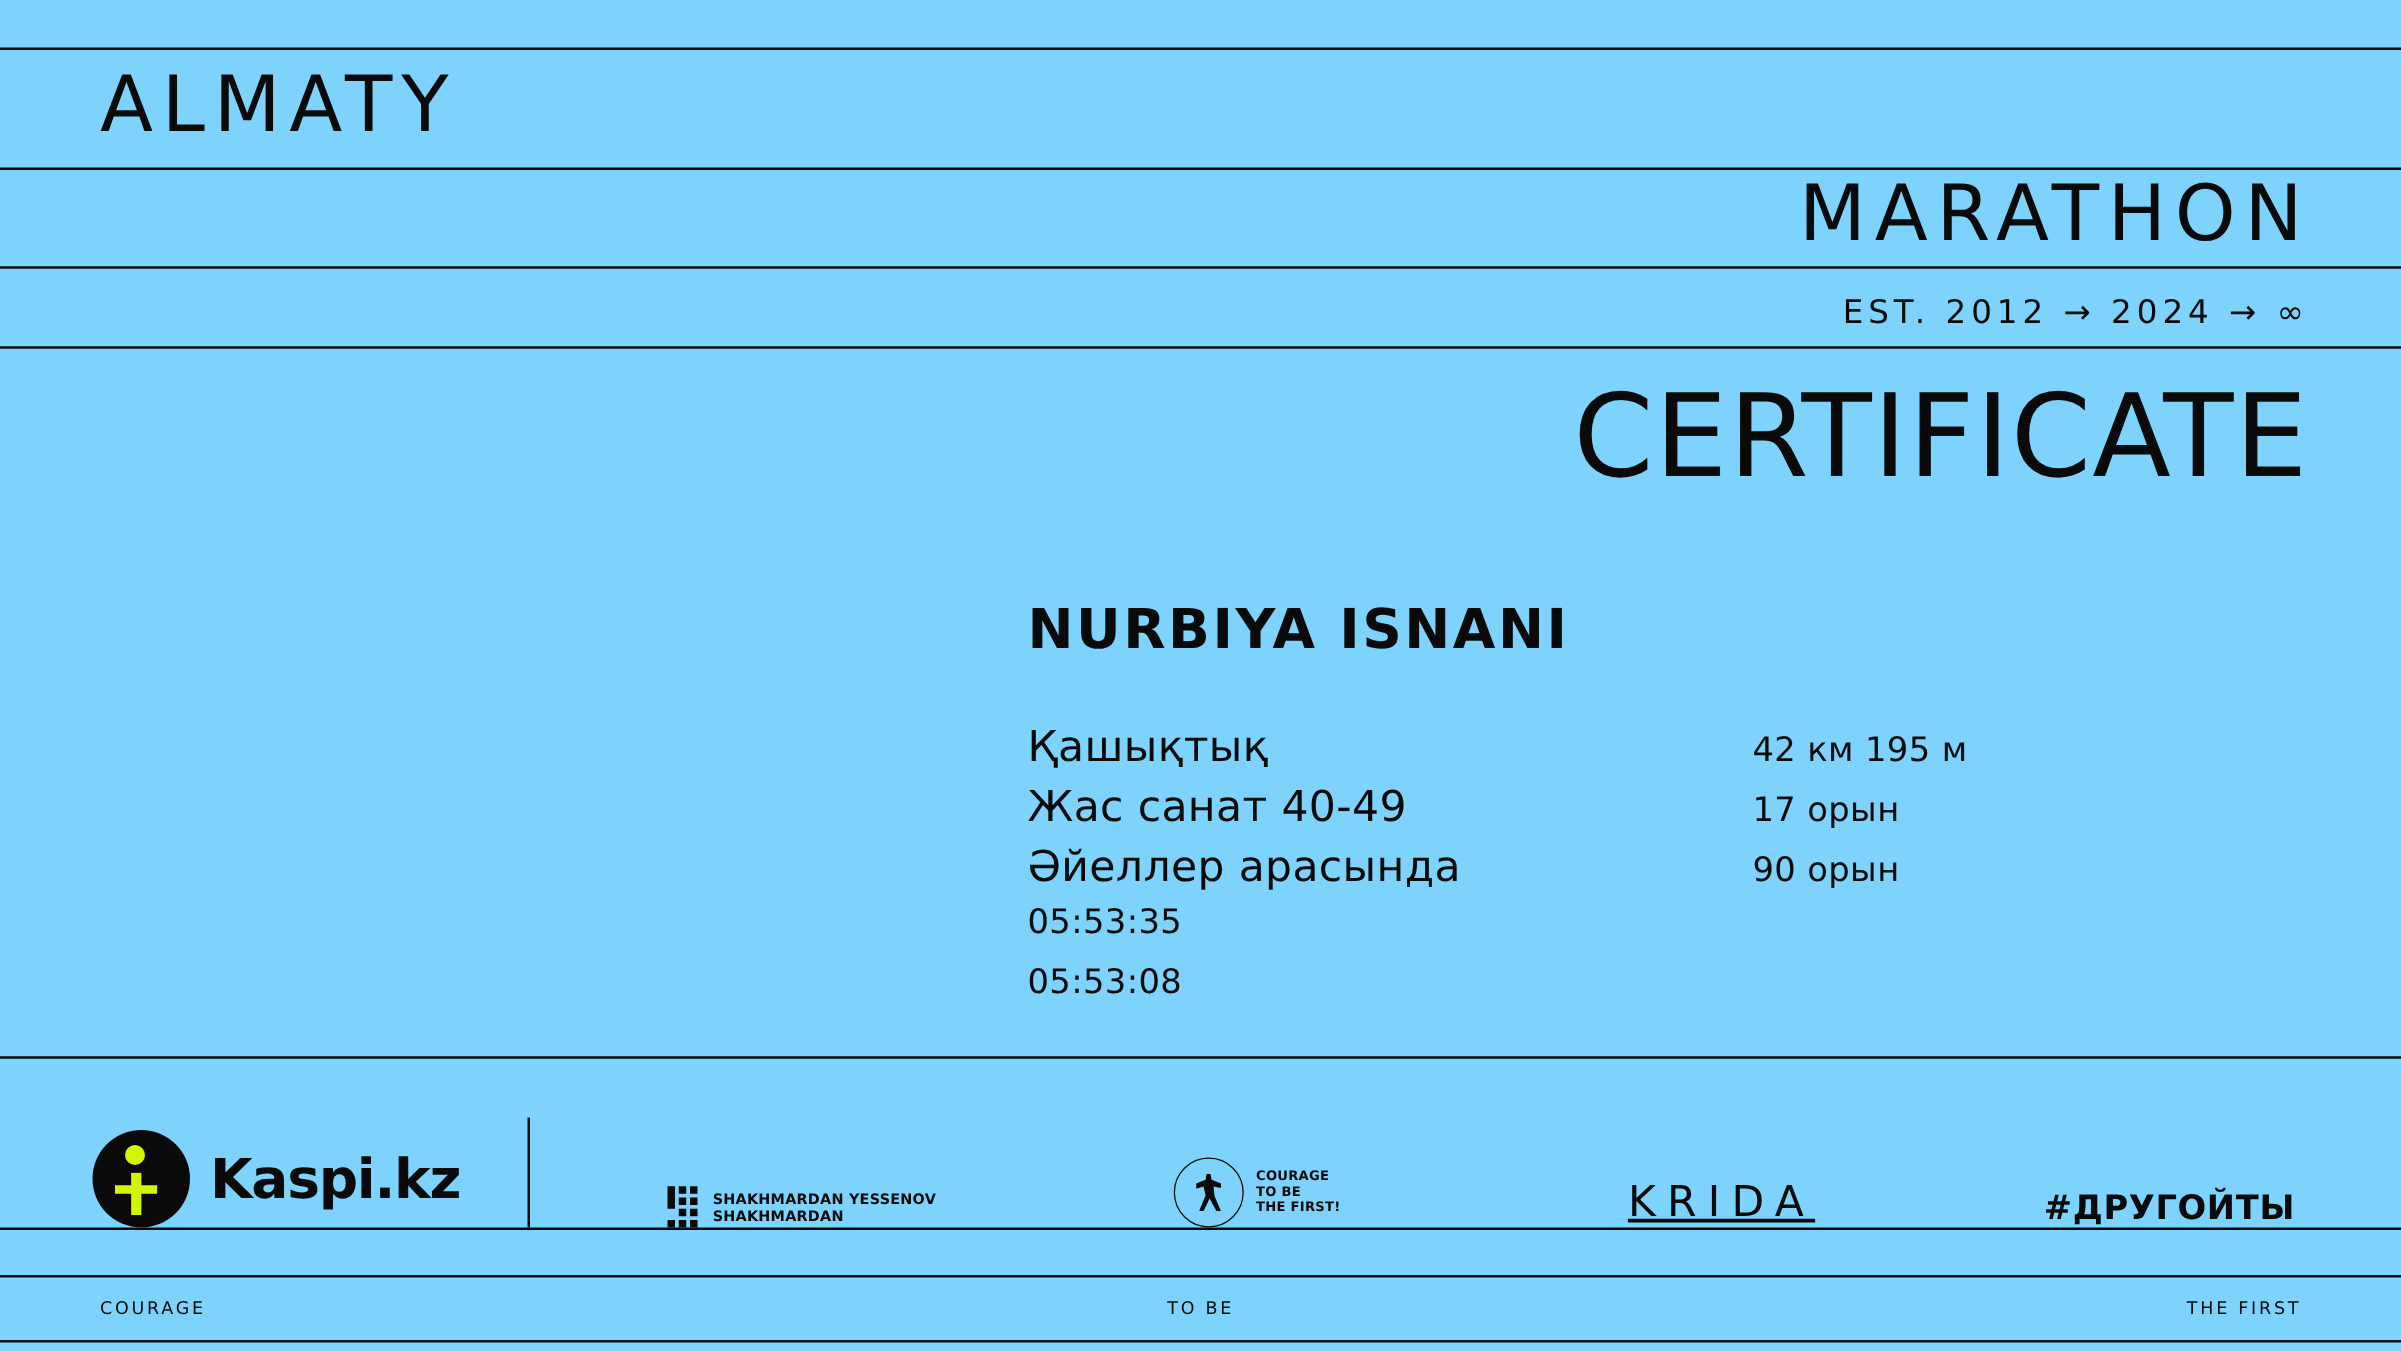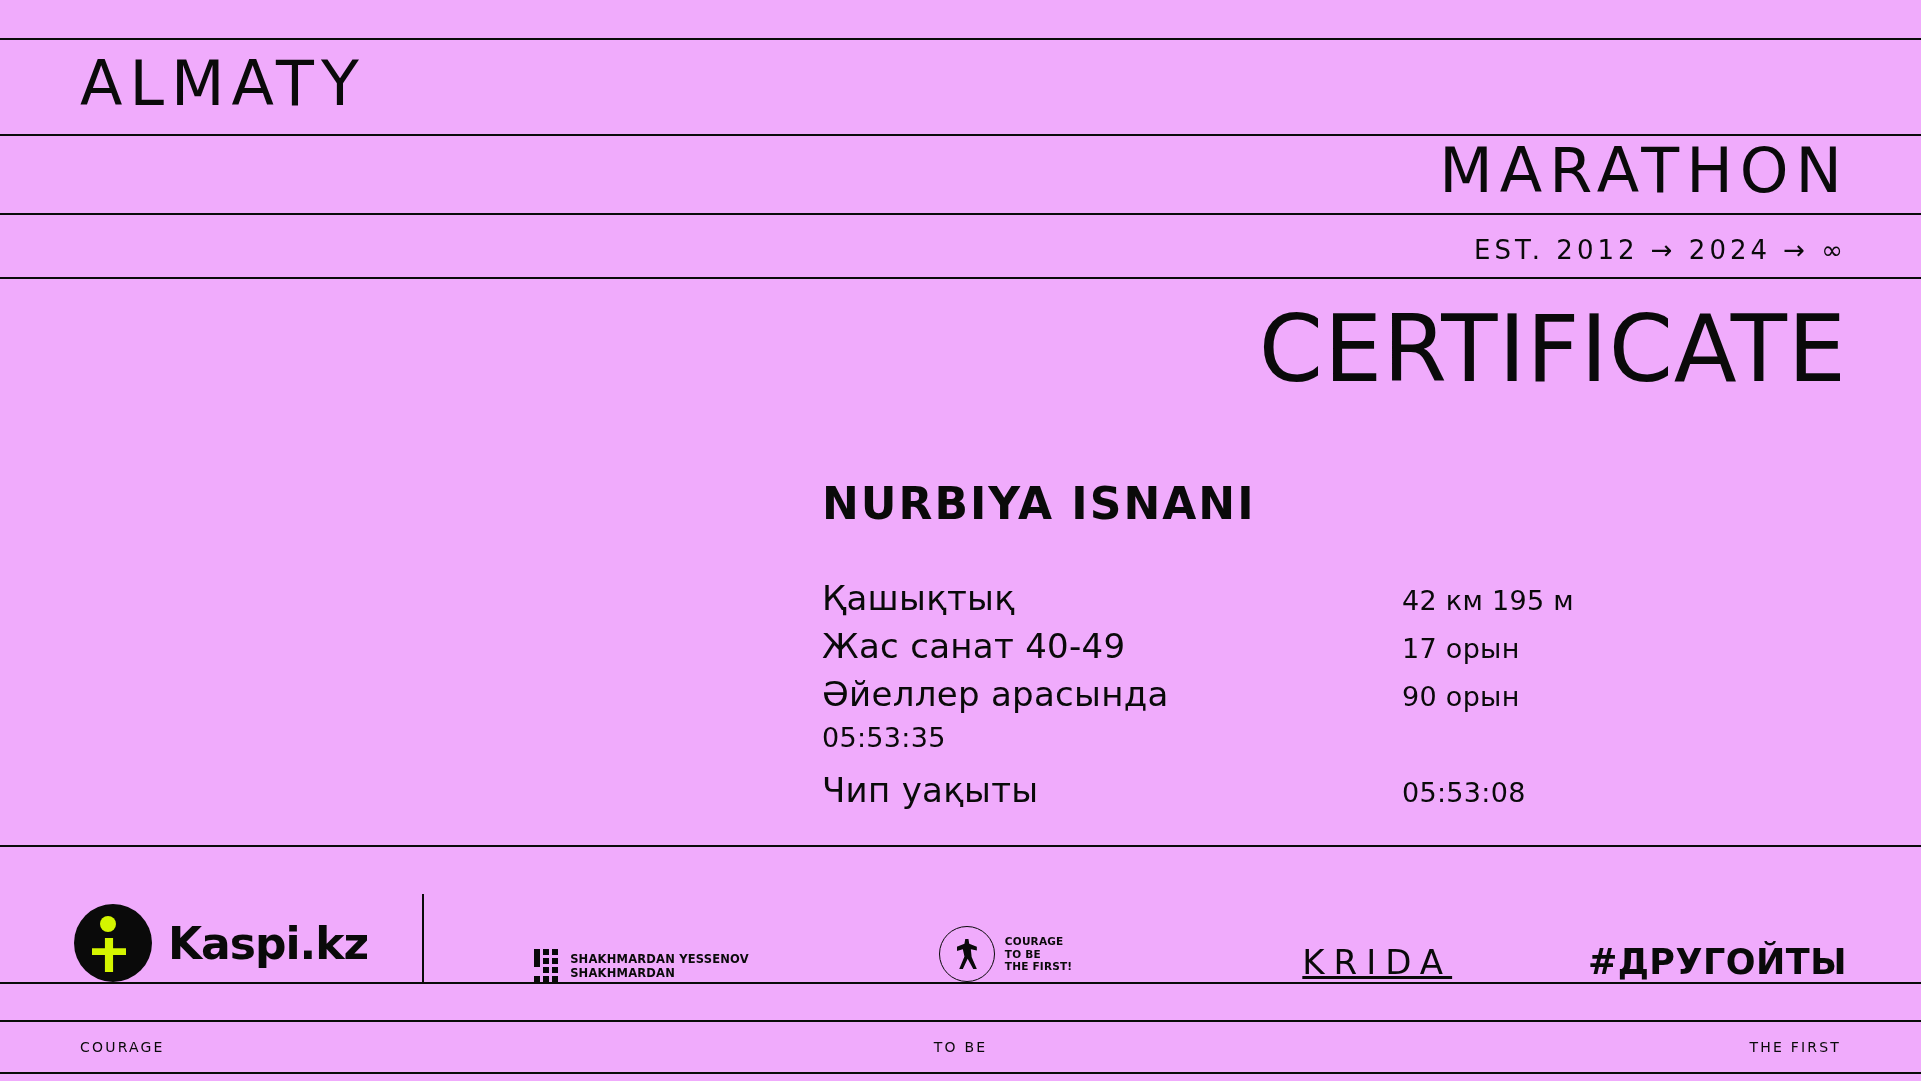--- a/index.html
+++ b/index.html
@@ -4,21 +4,21 @@
 <style>
   * { margin:0; padding:0; box-sizing:border-box; }
   html, body {
     width:1921px; height:1081px;
     background:#ffffff;
     font-family:"Liberation Sans", sans-serif;
   }
   .cert {
     position:relative;
     width:1921px; height:1081px;
-    background:#f0abfc;
+    background:#7dd3fc;
     overflow:hidden;
     color:#0a0a0a;
   }
   
   .rule { position:absolute; left:0; width:1921px; height:2px; background:#0a0a0a; }
   .r1 { top:38px; }
   .r2 { top:134px; }
   .r3 { top:213px; }
   .r4 { top:277px; }
   .r5 { top:845px; }
@@ -156,22 +156,22 @@
   .ctbf .txt {
     font-size:10.5px; font-weight:bold; line-height:12.5px; letter-spacing:0.2px;
   }
 
   .krida {
     margin-left:230px;
     font-size:34px; letter-spacing:9px; font-weight:400;text-decoration:underline;
   }
 
   .drugoity {
-    position:absolute; right:74px;
-    font-size:35px; font-weight:bold; letter-spacing:0.5px;
+    position:absolute; right:85px;
+    font-size:27px; font-weight:bold; letter-spacing:0.5px;
     font-family:"DejaVu Sans", sans-serif;
   }
 
   
   .tagline {
     position:absolute; left:0; top:1022px; width:1921px; height:50px;
     display:flex; align-items:center;
     font-size:14px; letter-spacing:2.2px;
     font-family:"DejaVu Sans", sans-serif;
   }
@@ -210,21 +210,20 @@
       <div class="value">17 орын</div>
     </div>
     <div class="row">
       <div class="label">Әйеллер арасында</div>
       <div class="value">90 орын</div>
     </div>
     <div class="row">
       <div class="value">05:53:35</div>
     </div>
     <div class="row">
-      <div class="label">Чип уақыты</div>
       <div class="value">05:53:08</div>
     </div>
   </div>
 
   <div class="sponsors">
 
     <div class="kaspi">
       <span class="kaspi-mark"></span>
       <span class="kaspi-text">Kaspi.kz</span>
     </div>

